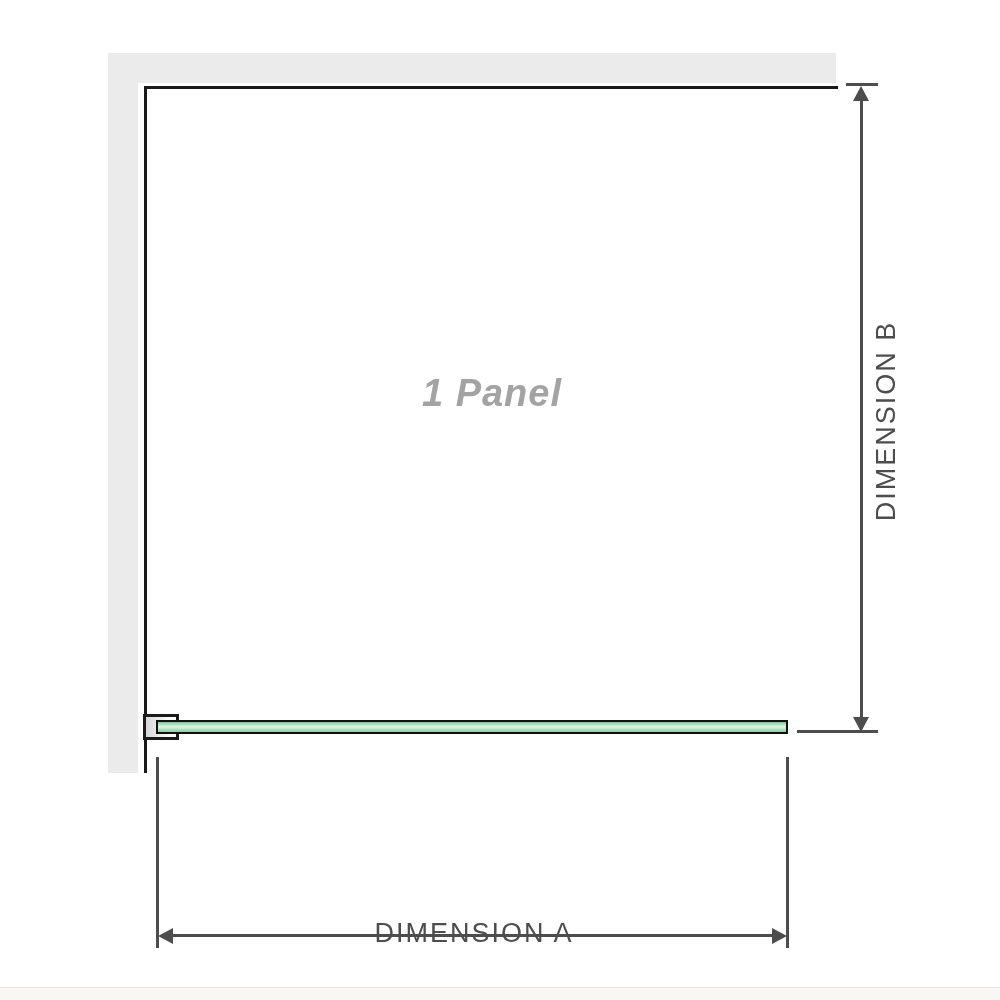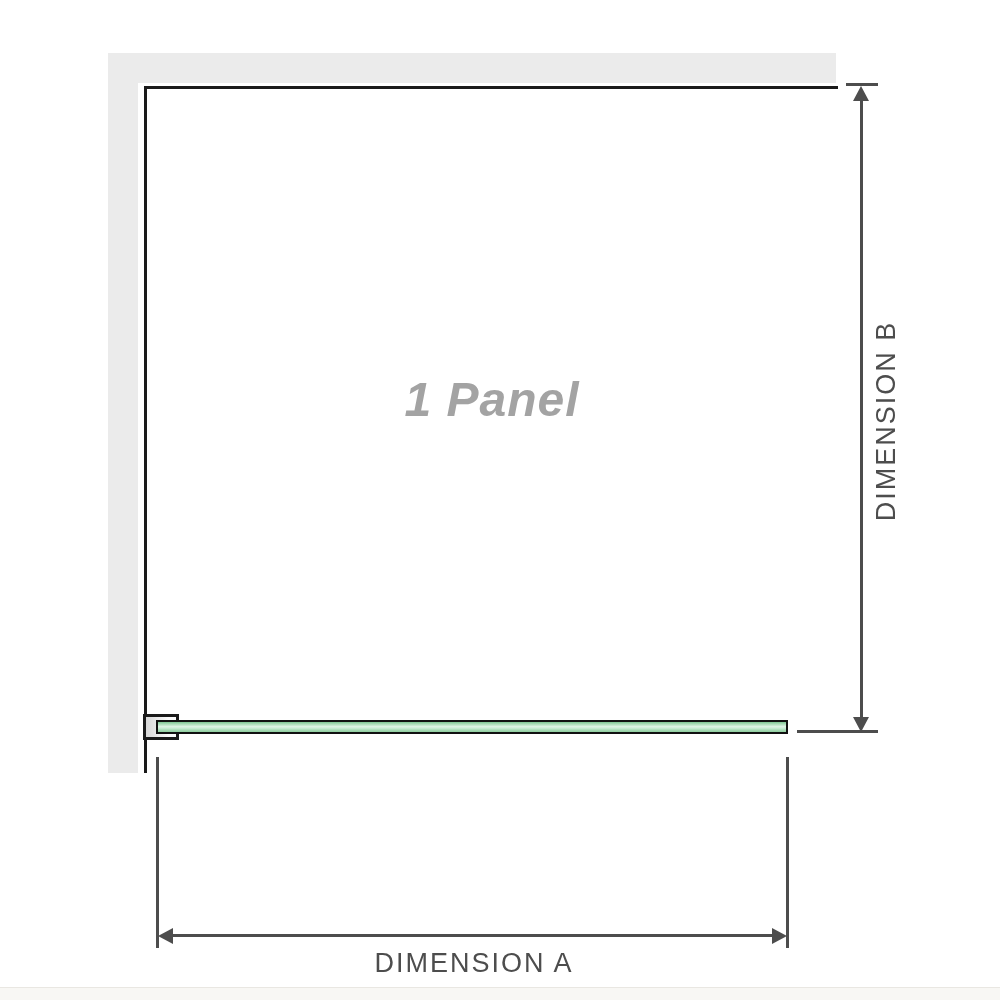--- a/index.html
+++ b/index.html
@@ -15,21 +15,21 @@
   .wall-left{left:108px;top:53px;width:30px;height:720px;}
 
   
   .edge{background:var(--outline,#1a1a1a);}
   .edge-top{left:144px;top:86px;width:694px;height:3px;}
   .edge-left{left:144px;top:86px;width:3px;height:687px;}
 
   
   .panel-label{
     left:146px;top:372px;width:692px;text-align:center;
-    font-size:48px;font-style:italic;font-weight:bold;letter-spacing:1px;
+    font-size:38px;font-style:italic;font-weight:bold;letter-spacing:1px;
     color:var(--panel-text,#a3a3a3);
   }
 
   
   .bracket{
     left:143px;top:714px;width:36px;height:26px;box-sizing:border-box;
     border:3px solid var(--outline,#1a1a1a);
     background:linear-gradient(to right,#d7d7d7,#fbfbfb 75%);
   }
   .glass{
@@ -55,21 +55,21 @@
   .arr-down{left:853px;top:717px;border-left:8px solid transparent;border-right:8px solid transparent;border-top:15px solid var(--dimension,#4d4d4d);}
   .arr-left{left:158px;top:928px;border-top:8px solid transparent;border-bottom:8px solid transparent;border-right:15px solid var(--dimension,#4d4d4d);}
   .arr-right{left:772px;top:928px;border-top:8px solid transparent;border-bottom:8px solid transparent;border-left:15px solid var(--dimension,#4d4d4d);}
 
   
   .dim-label{
     color:var(--label,#4d4d4d);font-size:27px;font-weight:300;letter-spacing:2px;
     text-align:center;white-space:nowrap;
   }
   .dimb-label{left:766px;top:406px;width:240px;height:30px;transform:rotate(-90deg);}
-  .dima-label{left:158px;top:948px;width:632px;}
+  .dima-label{left:158px;top:918px;width:632px;}
 
   
   .bottom-strip{left:0;top:987px;width:1000px;height:13px;background:#f8f7f4;border-top:1px solid #e9e7e2;}
 </style>
 </head>
 <body>
 
 <div class="canvas">
 
   <div class="abs wall wall-top"></div>

